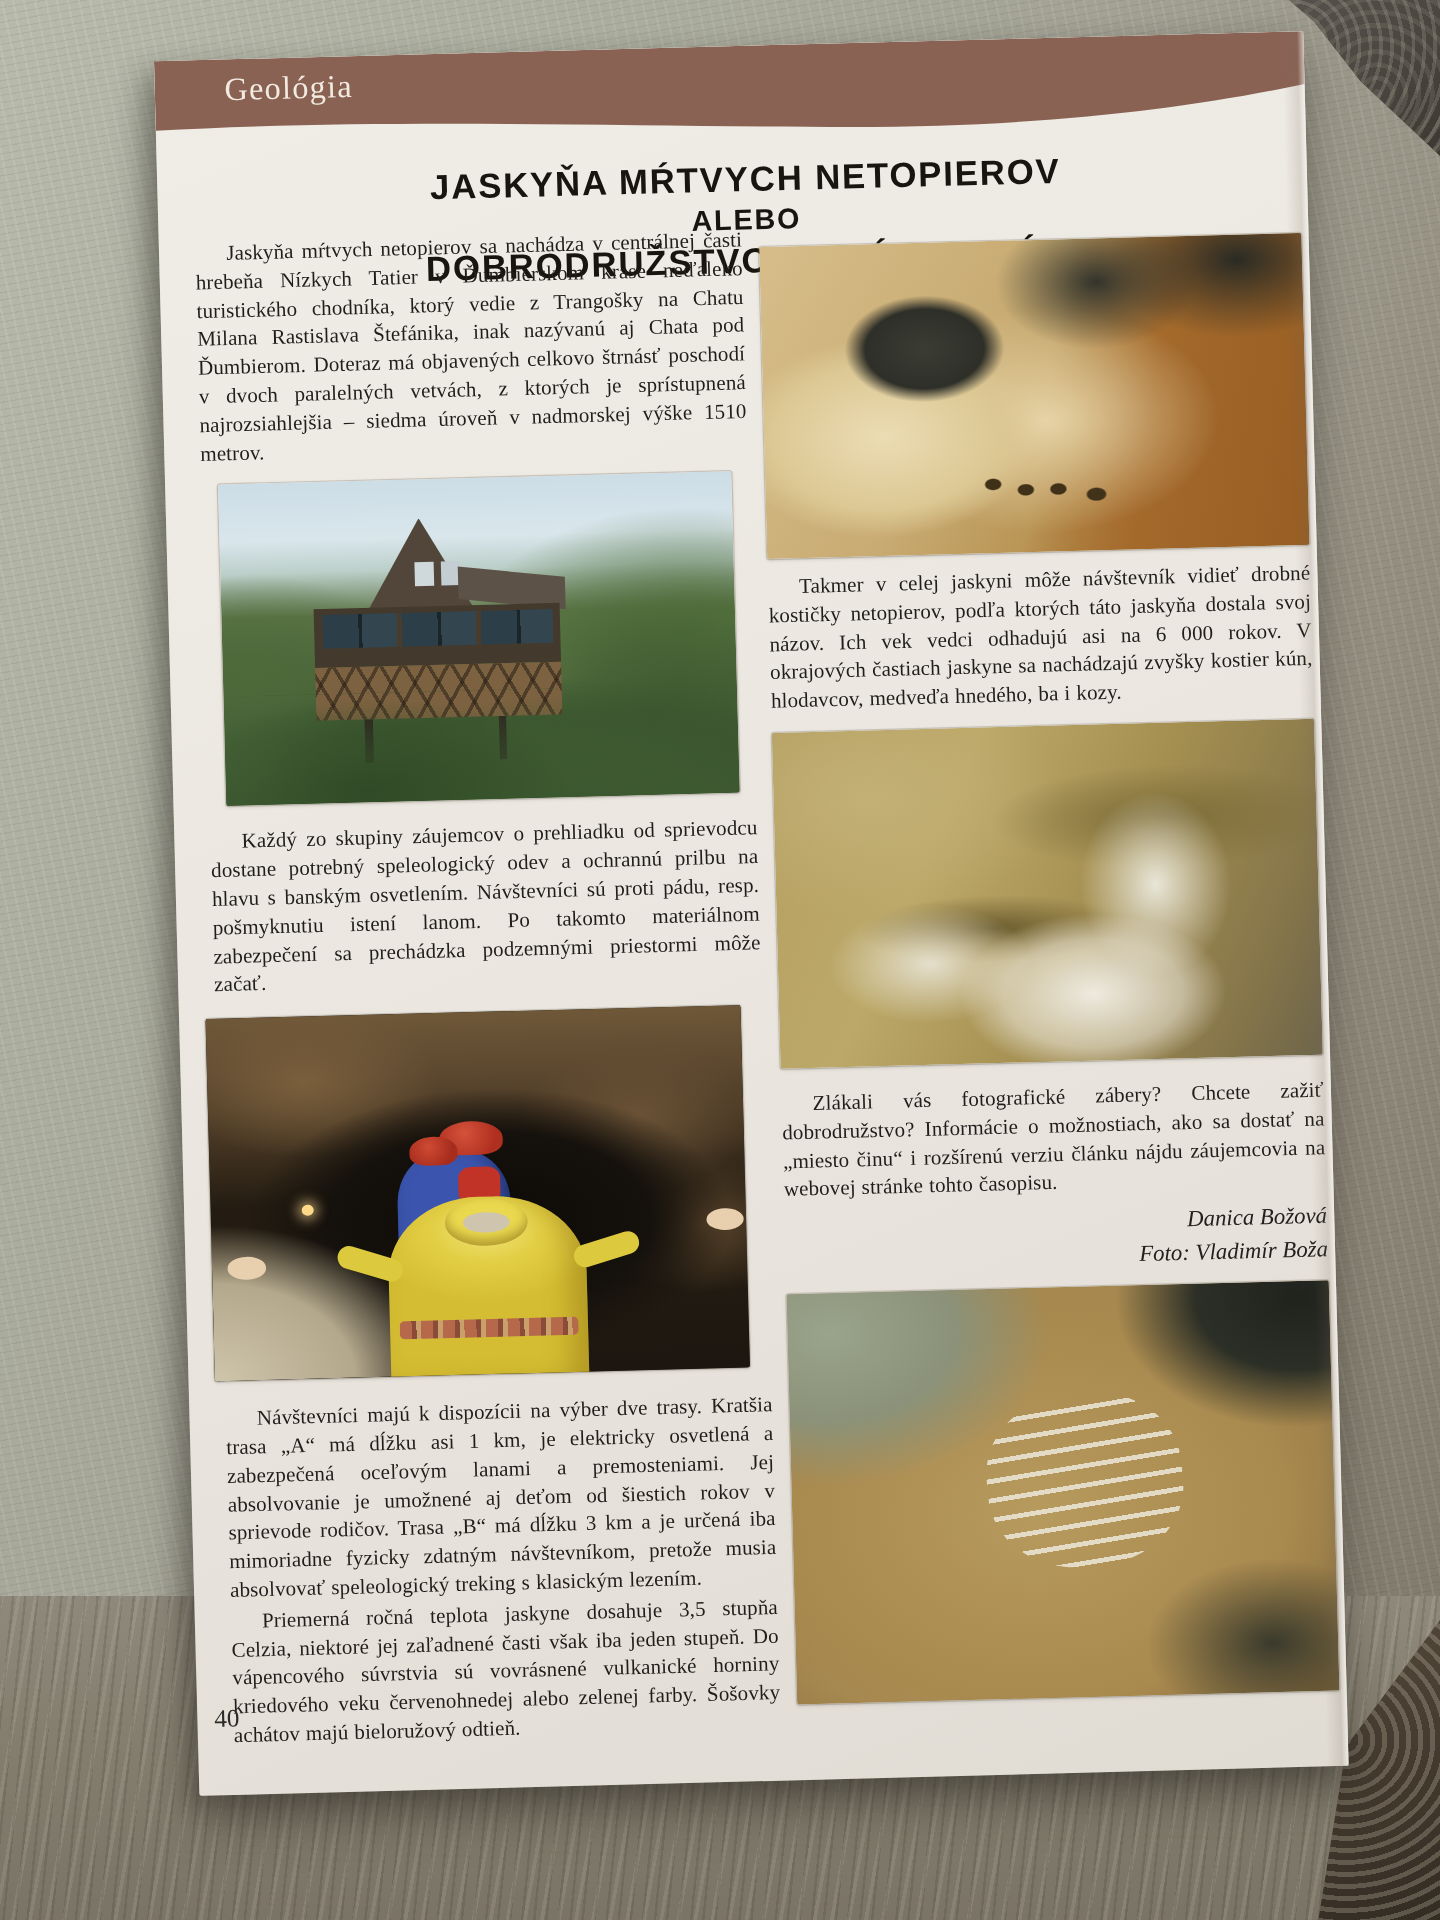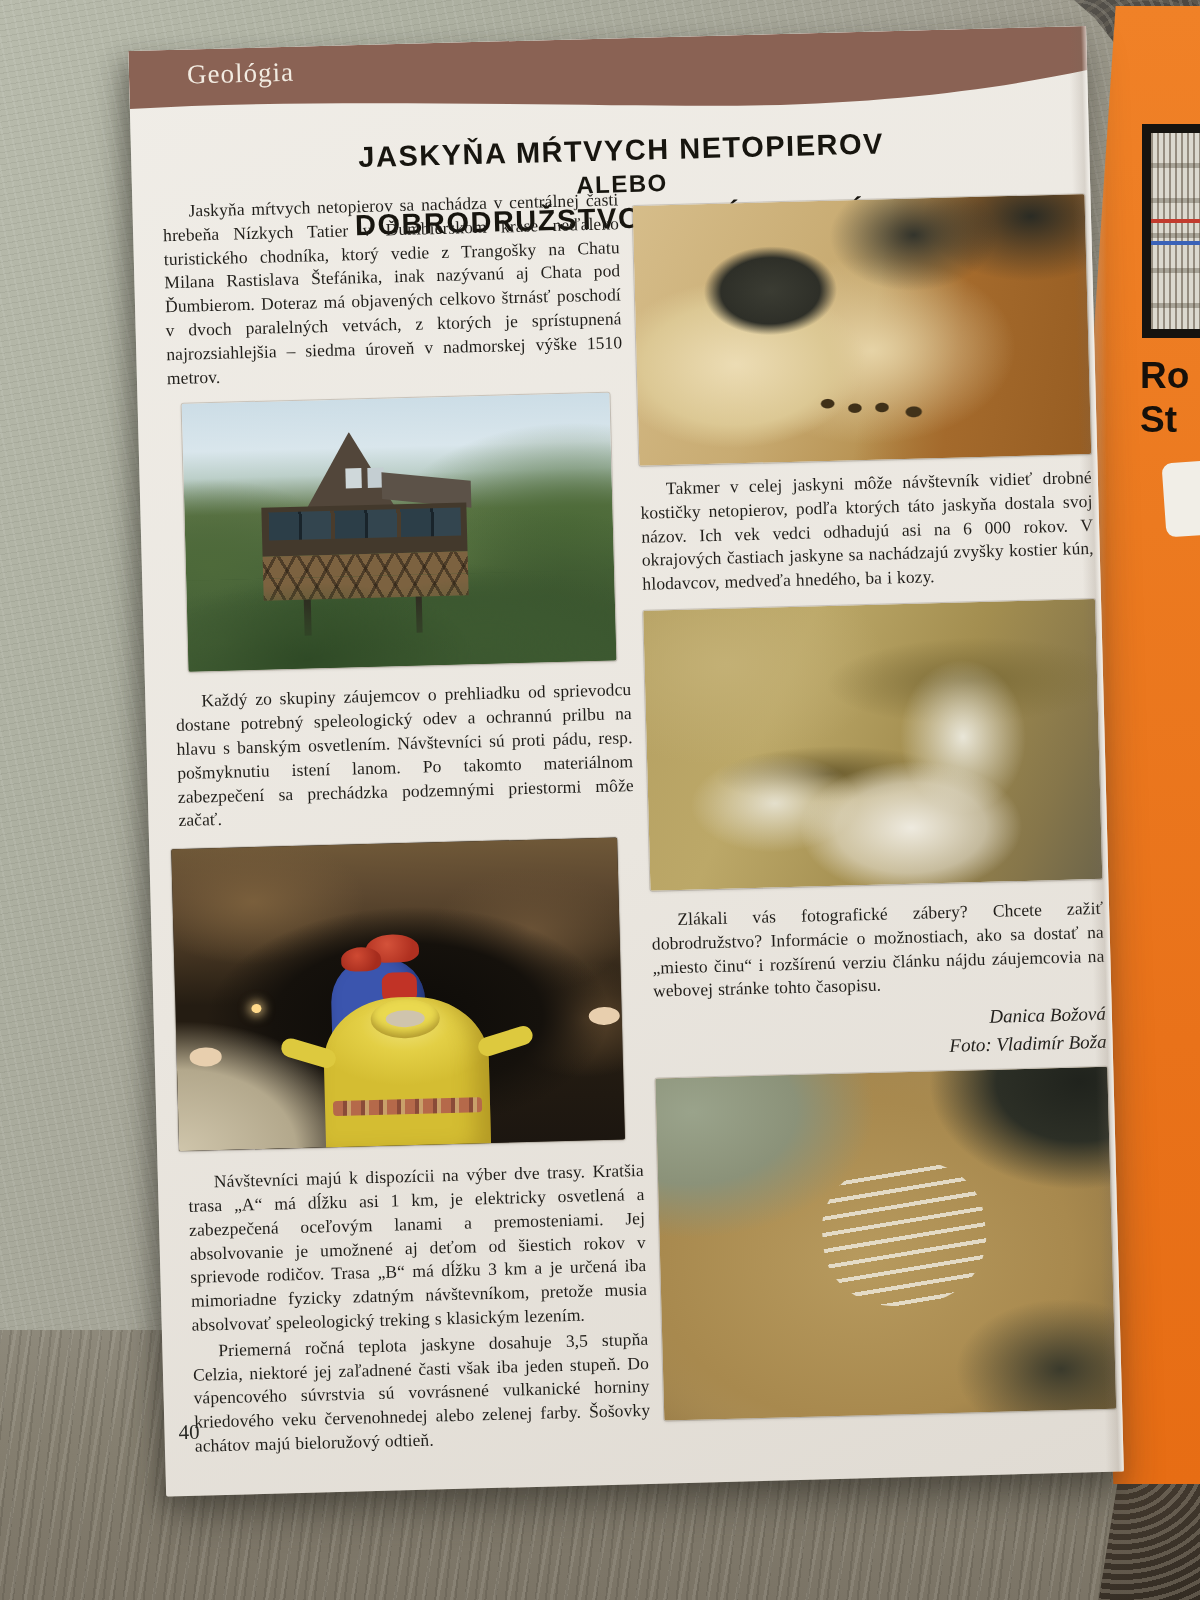--- a/index.html
+++ b/index.html
@@ -190,30 +190,20 @@
 </head>
 <body>
 
 <div class="scene">
 
   <div class="table-surface"></div>
   <div class="table-lower"></div>
   <div class="carpet carpet-top-right"></div>
   <div class="carpet carpet-bottom-right"></div>
 
-  <div class="next-page">
-    <div class="breadboard-figure">
-      <div class="breadboard-inner"></div>
-    </div>
-    <div class="next-page-text">
-      <div>Ro</div>
-      <div>St</div>
-    </div>
-    <div class="next-page-white-box"></div>
-  </div>
 
   <div class="page">
 
     <svg class="section-band" viewBox="0 0 958 86" preserveAspectRatio="none">
       <path d="M0,0 H958 V44 C860,62 740,74 580,70 C400,65 180,52 0,58 Z" fill="#8a6254"></path>
     </svg>
     <div class="section-label">Geológia</div>
 
     <div class="article-title">
       <span class="title-l1">JASKYŇA MŔTVYCH NETOPIEROV</span>

